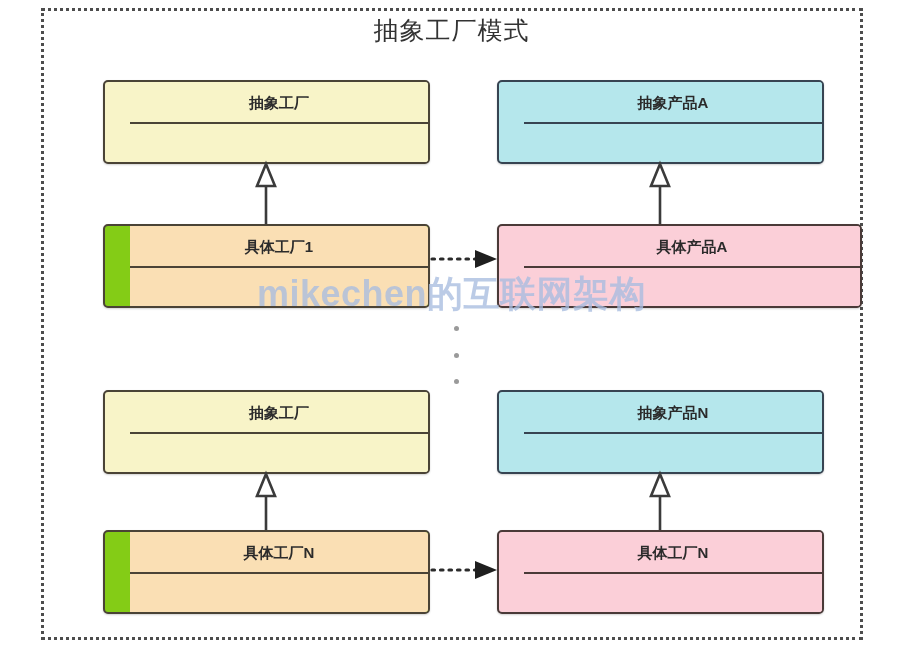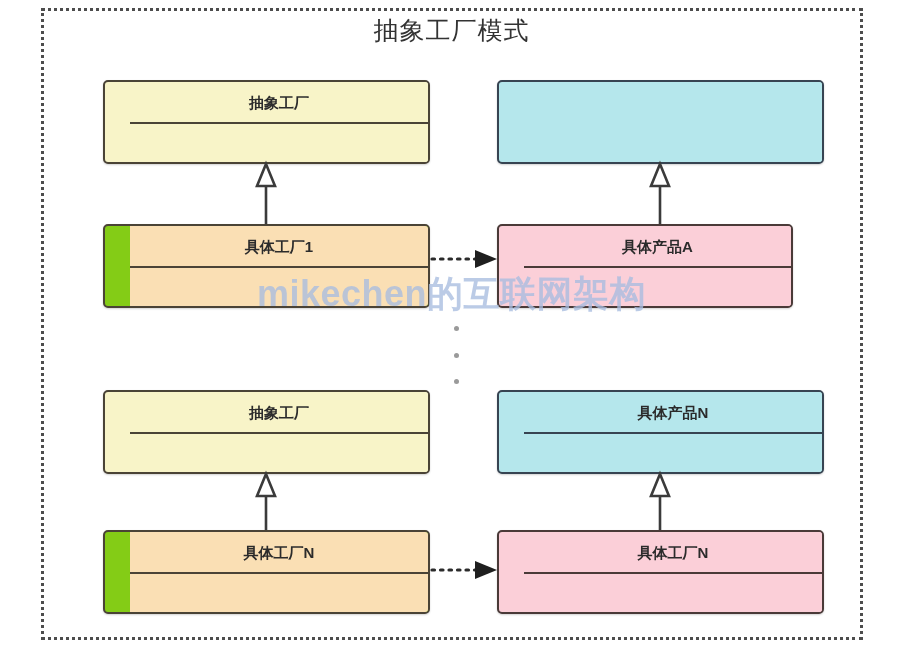--- a/index.html
+++ b/index.html
@@ -144,40 +144,41 @@
   <div class="outer-frame"></div>
 
   <div class="diagram-title">抽象工厂模式</div>
 
   <div class="uml-box theme-abstract-factory" style="left:103px; top:80px; width:327px; height:84px;">
     <div class="title-cell">抽象工厂</div>
     <div class="body-cell"></div>
   </div>
 
   <div class="uml-box theme-abstract-product" style="left:497px; top:80px; width:327px; height:84px;">
+    <div class="title-cell">抽象产品A</div>
     <div class="body-cell"></div>
   </div>
 
   <div class="uml-box theme-concrete-factory" style="left:103px; top:224px; width:327px; height:84px;">
     <div class="title-cell">具体工厂1</div>
     <div class="body-cell"></div>
   </div>
 
-  <div class="uml-box theme-concrete-product" style="left:497px; top:224px; width:296px; height:84px;">
+  <div class="uml-box theme-concrete-product" style="left:497px; top:224px; width:365px; height:84px;">
     <div class="title-cell">具体产品A</div>
     <div class="body-cell"></div>
   </div>
 
   <div class="uml-box theme-abstract-factory" style="left:103px; top:390px; width:327px; height:84px;">
     <div class="title-cell">抽象工厂</div>
     <div class="body-cell"></div>
   </div>
 
   <div class="uml-box theme-abstract-product" style="left:497px; top:390px; width:327px; height:84px;">
-    <div class="title-cell">具体产品N</div>
+    <div class="title-cell">抽象产品N</div>
     <div class="body-cell"></div>
   </div>
 
   <div class="uml-box theme-concrete-factory" style="left:103px; top:530px; width:327px; height:84px;">
     <div class="title-cell">具体工厂N</div>
     <div class="body-cell"></div>
   </div>
 
   <div class="uml-box theme-concrete-product" style="left:497px; top:530px; width:327px; height:84px;">
     <div class="title-cell">具体工厂N</div>

